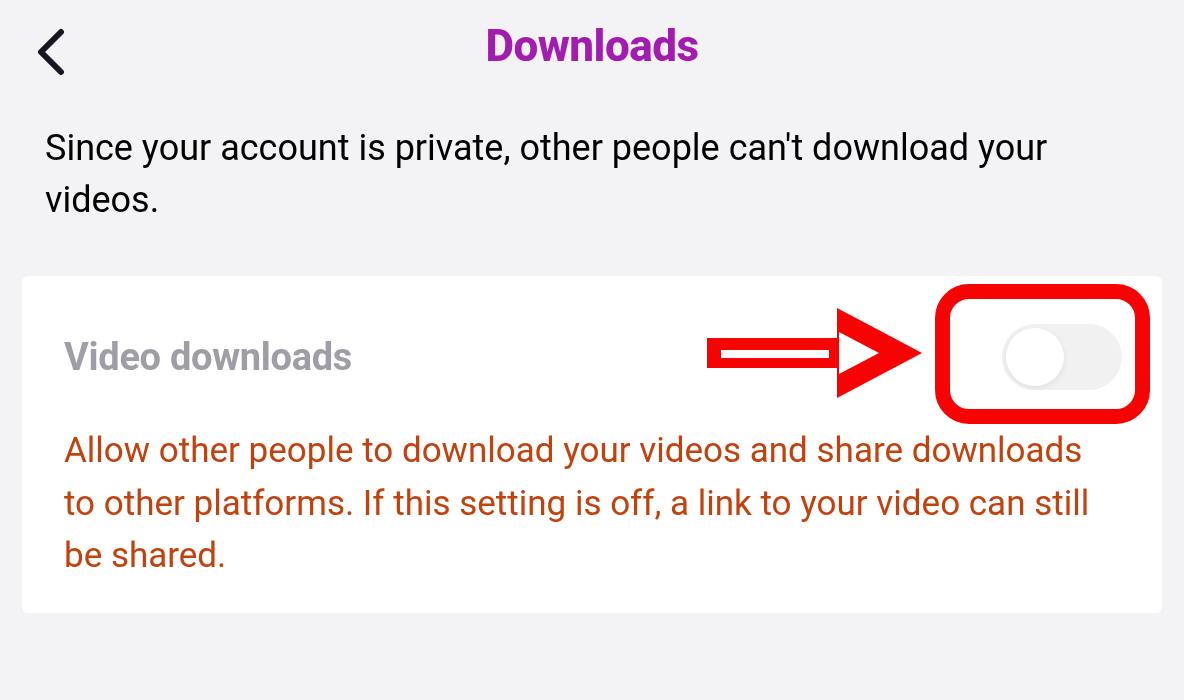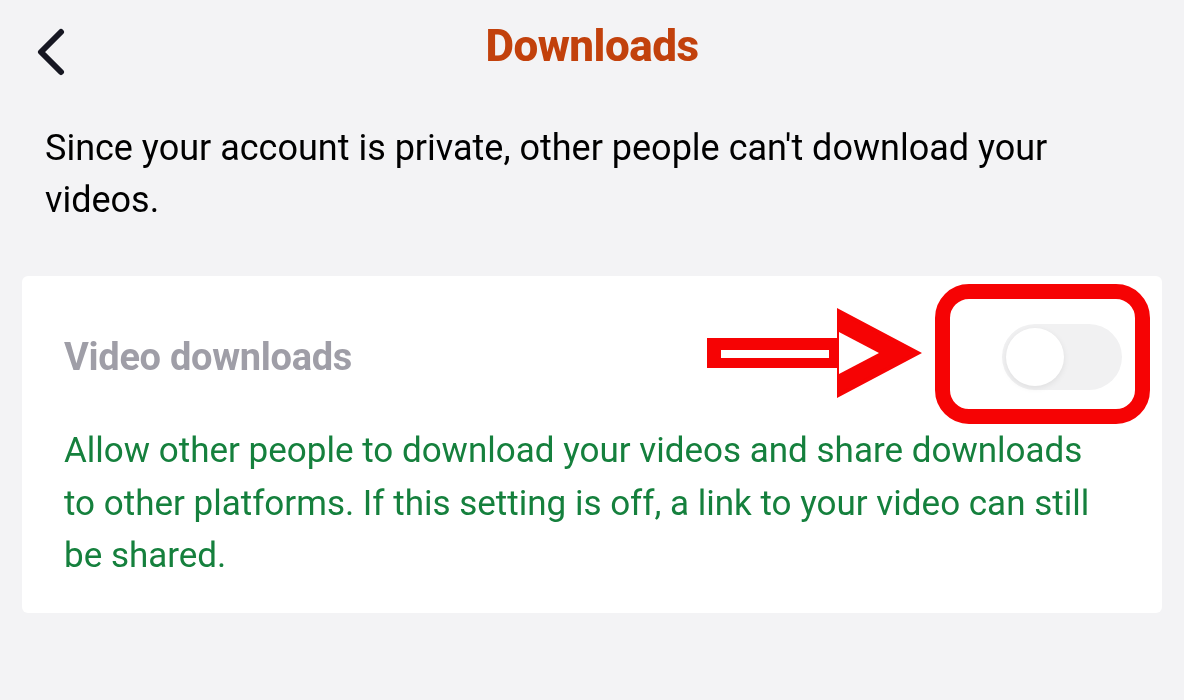--- a/index.html
+++ b/index.html
@@ -24,21 +24,21 @@
       position: absolute;
       left: 35px;
       top: 28px;
       cursor: pointer;
     }
     .page-title {
       flex: 1;
       text-align: center;
       font-size: 44px;
       font-weight: 800;
-      color: #c2410c;
+      color: #a21caf;
       letter-spacing: -0.5px;
     }
     .info-text {
       padding: 20px 45px 40px 45px;
       font-size: 36px;
       line-height: 1.45;
       color: #000000;
       font-weight: 400;
     }
     .card {
@@ -75,21 +75,21 @@
       background: #ffffff;
       border-radius: 50%;
       position: absolute;
       top: 4px;
       left: 4px;
       box-shadow: 0 2px 6px rgba(0,0,0,0.08);
     }
     .setting-description {
       font-size: 35px;
       line-height: 1.5;
-      color: #15803d;
+      color: #c2410c;
       font-weight: 400;
     }
     .annotation-arrow {
       position: absolute;
       right: 240px;
       top: 32px;
       pointer-events: none;
     }
     .annotation-box {
       position: absolute;

